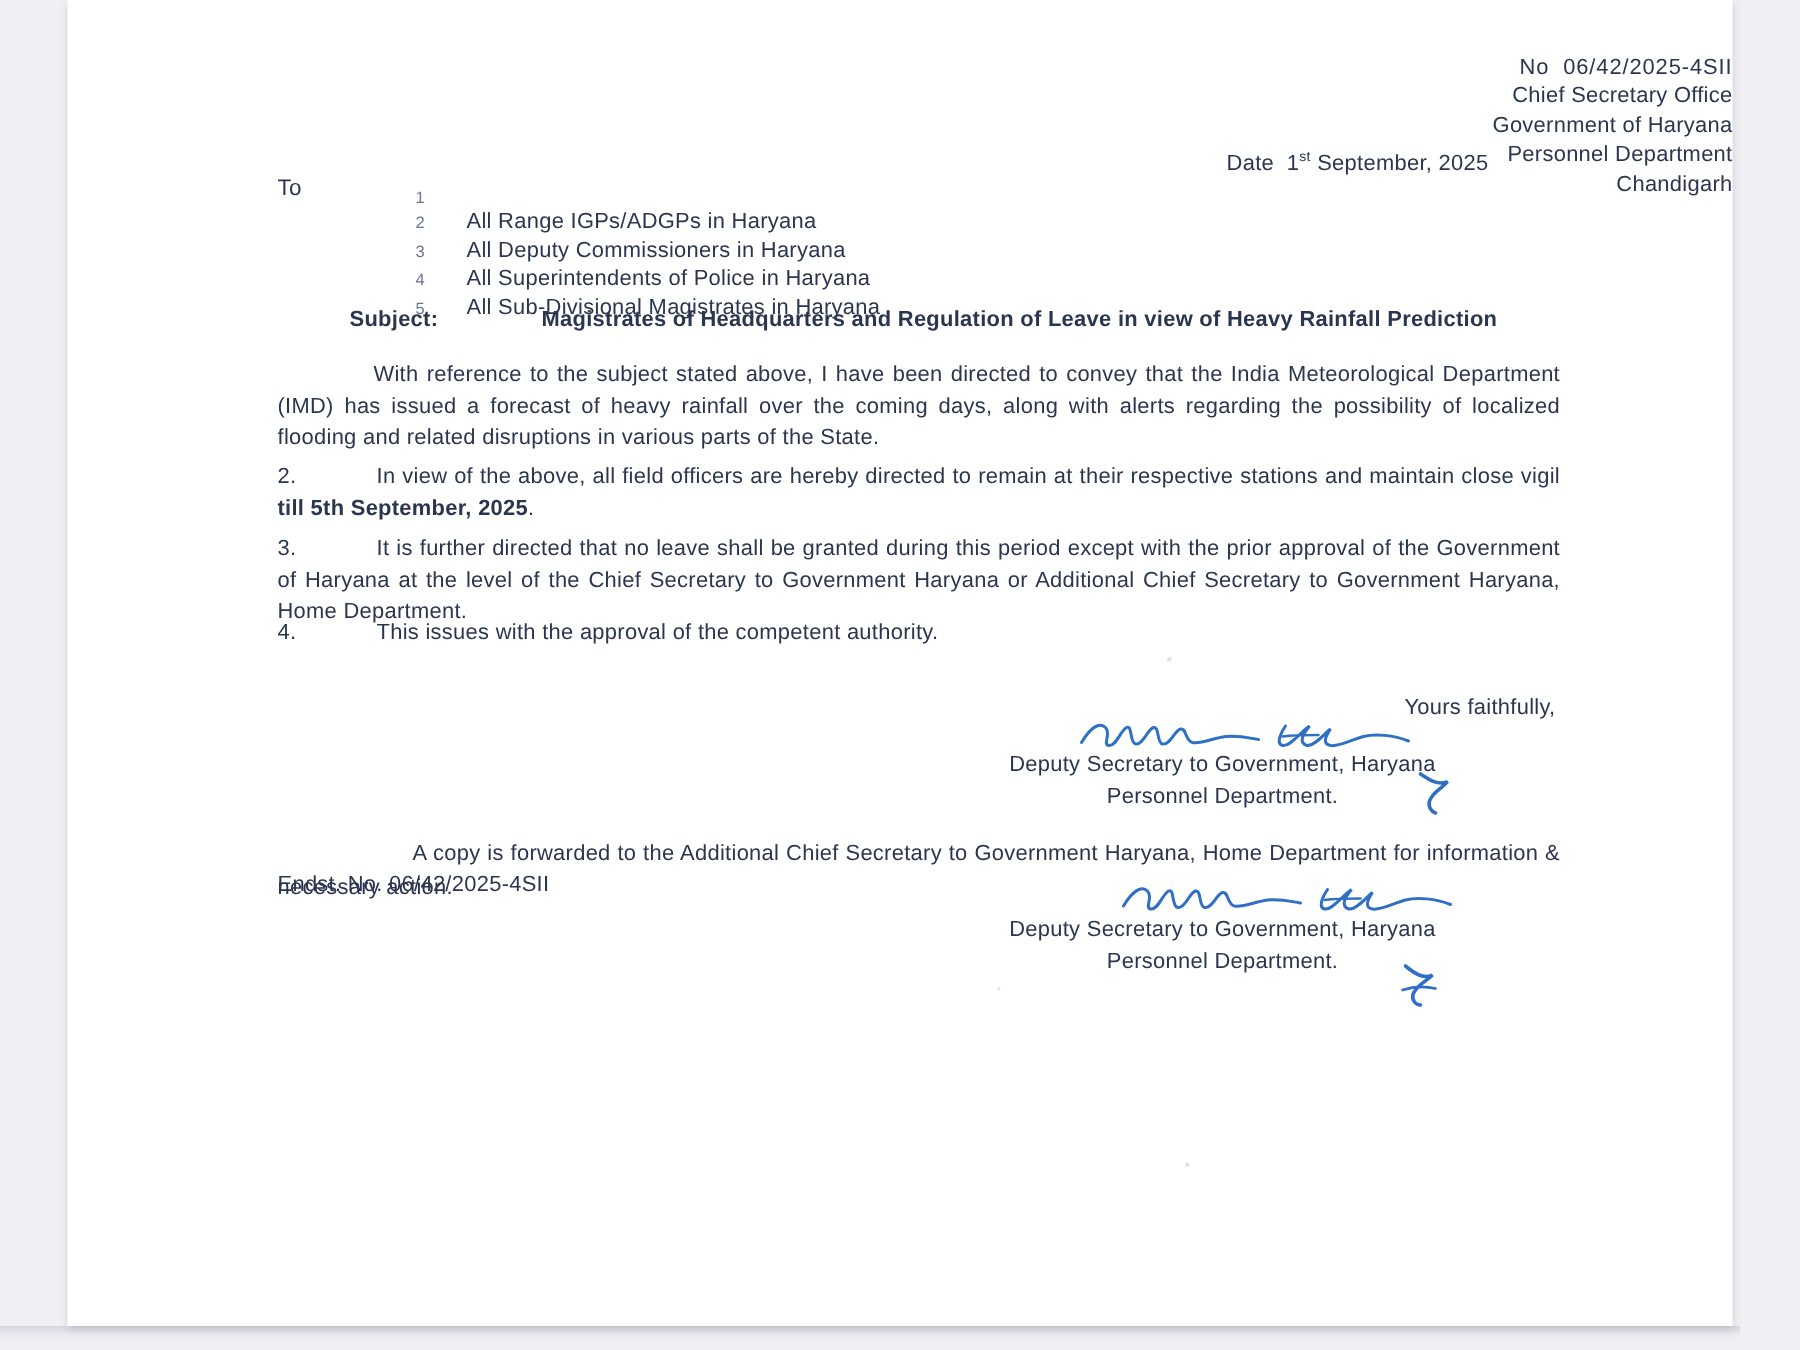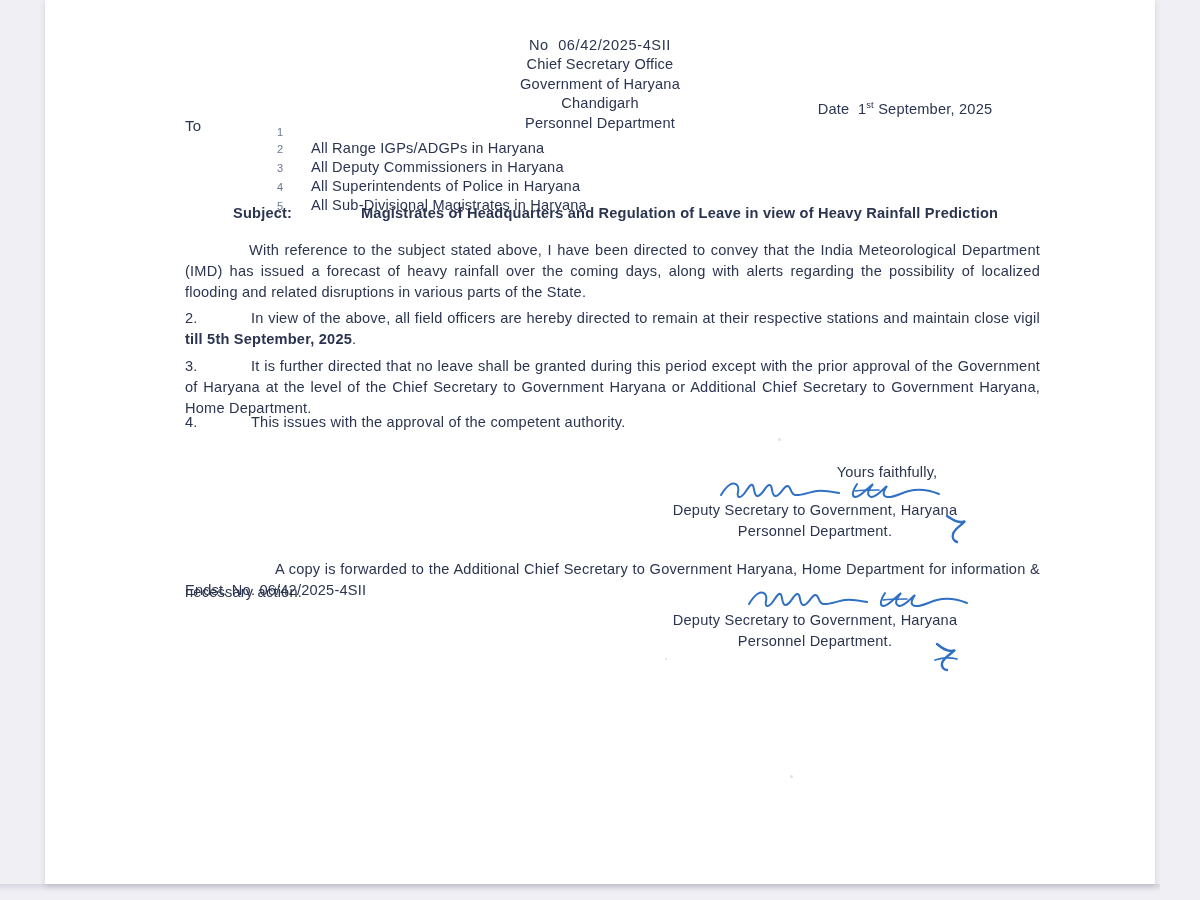--- a/index.html
+++ b/index.html
@@ -50,21 +50,21 @@
     line-height: 1.42;
     letter-spacing: 0.2px;
   }
 
   
   .letterhead {
     position: absolute;
     left: 0;
     top: 36px;
     width: 1110px;
-    text-align: center;
+    text-align: right;
   }
   .letterhead div {
     line-height: 1.33;
     white-space: pre;
   }
   .lh-no { letter-spacing: 0.6px; }
 
   .date-line {
     position: absolute;
     left: 700px;
@@ -143,24 +143,24 @@
 
   .pnum {
     display: inline-block;
     width: 66px;
   }
   b, strong { font-weight: bold; }
 
   
   .yours {
     position: absolute;
-    left: 672px;
+    left: 652px;
     top: 462px;
     width: 340px;
-    text-align: center;
+    text-align: right;
   }
 
   .sigblock1 {
     position: absolute;
     left: 520px;
     top: 500px;
     width: 500px;
     text-align: center;
   }
   .sigblock1 .sig-line1 { white-space: nowrap; }
@@ -224,22 +224,22 @@
 
   <div class="page-shadow-bar"></div>
 
   <div class="page-sheet">
     <div class="doc">
 
       <div class="letterhead">
         <div class="lh-no">No  06/42/2025-4SII</div>
         <div>Chief Secretary Office</div>
         <div>Government of Haryana</div>
+        <div>Personnel Department</div>
         <div>Chandigarh</div>
-        <div>Personnel Department</div>
       </div>
 
       <div class="date-line">
         <span>Date</span>&nbsp;&nbsp;<span>1</span><sup>st</sup>&nbsp;<span>September, 2025</span>
       </div>
 
       <div class="to-label">To</div>
 
       <div class="addressees">
         <div class="addr-row">

